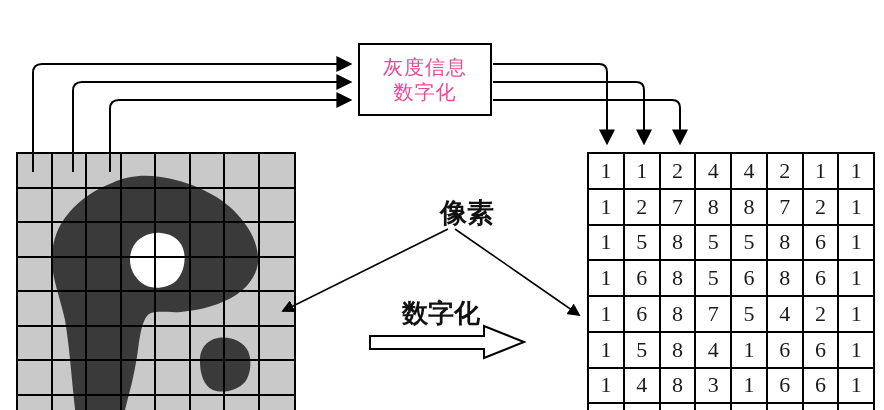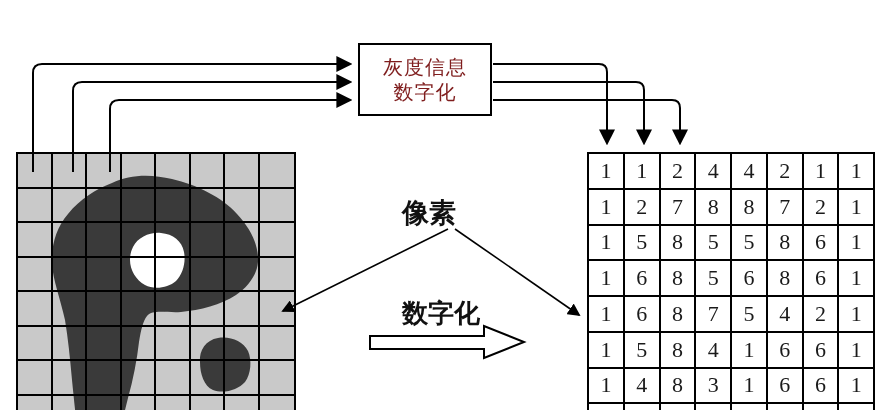--- a/index.html
+++ b/index.html
@@ -25,26 +25,26 @@
   .gcell{box-sizing:border-box; border-right:2px solid var(--line); border-bottom:2px solid var(--line);}
   .gcell:nth-child(8n){border-right:none;}
   .gcell:nth-child(n+57){border-bottom:none;}
   
   .overlay{position:absolute; left:0; top:0; width:884px; height:410px; z-index:2; pointer-events:none;}
   
   .process-box{
     position:absolute; left:358px; top:43px; width:134px; height:73px;
     box-sizing:border-box; border:2px solid var(--line); background:#fff; z-index:3;
     display:flex; flex-direction:column; align-items:center; justify-content:center;
-    font-size:20px; line-height:25px; letter-spacing:1px; color:#7f1d1d;
+    font-size:20px; line-height:25px; letter-spacing:1px; color:#ec4899;
   }
   
   .pixel-label{
     position:absolute; left:402px; top:195px; width:92px; z-index:4;
-    font-size:27px; text-align:left; color:#111; font-weight:600;
+    font-size:27px; text-align:right; color:#111; font-weight:600;
   }
   .digitize-label{
     position:absolute; left:391px; top:296px; width:100px; z-index:4;
     font-size:26px; text-align:center; color:#111; font-weight:600;
   }
   
   .matrix{
     position:absolute; left:587px; top:152px; width:288px; height:288px;
     box-sizing:border-box; border:2px solid var(--line); background:var(--line);
     display:grid; grid-template-columns:repeat(8,1fr); grid-template-rows:repeat(8,1fr);

